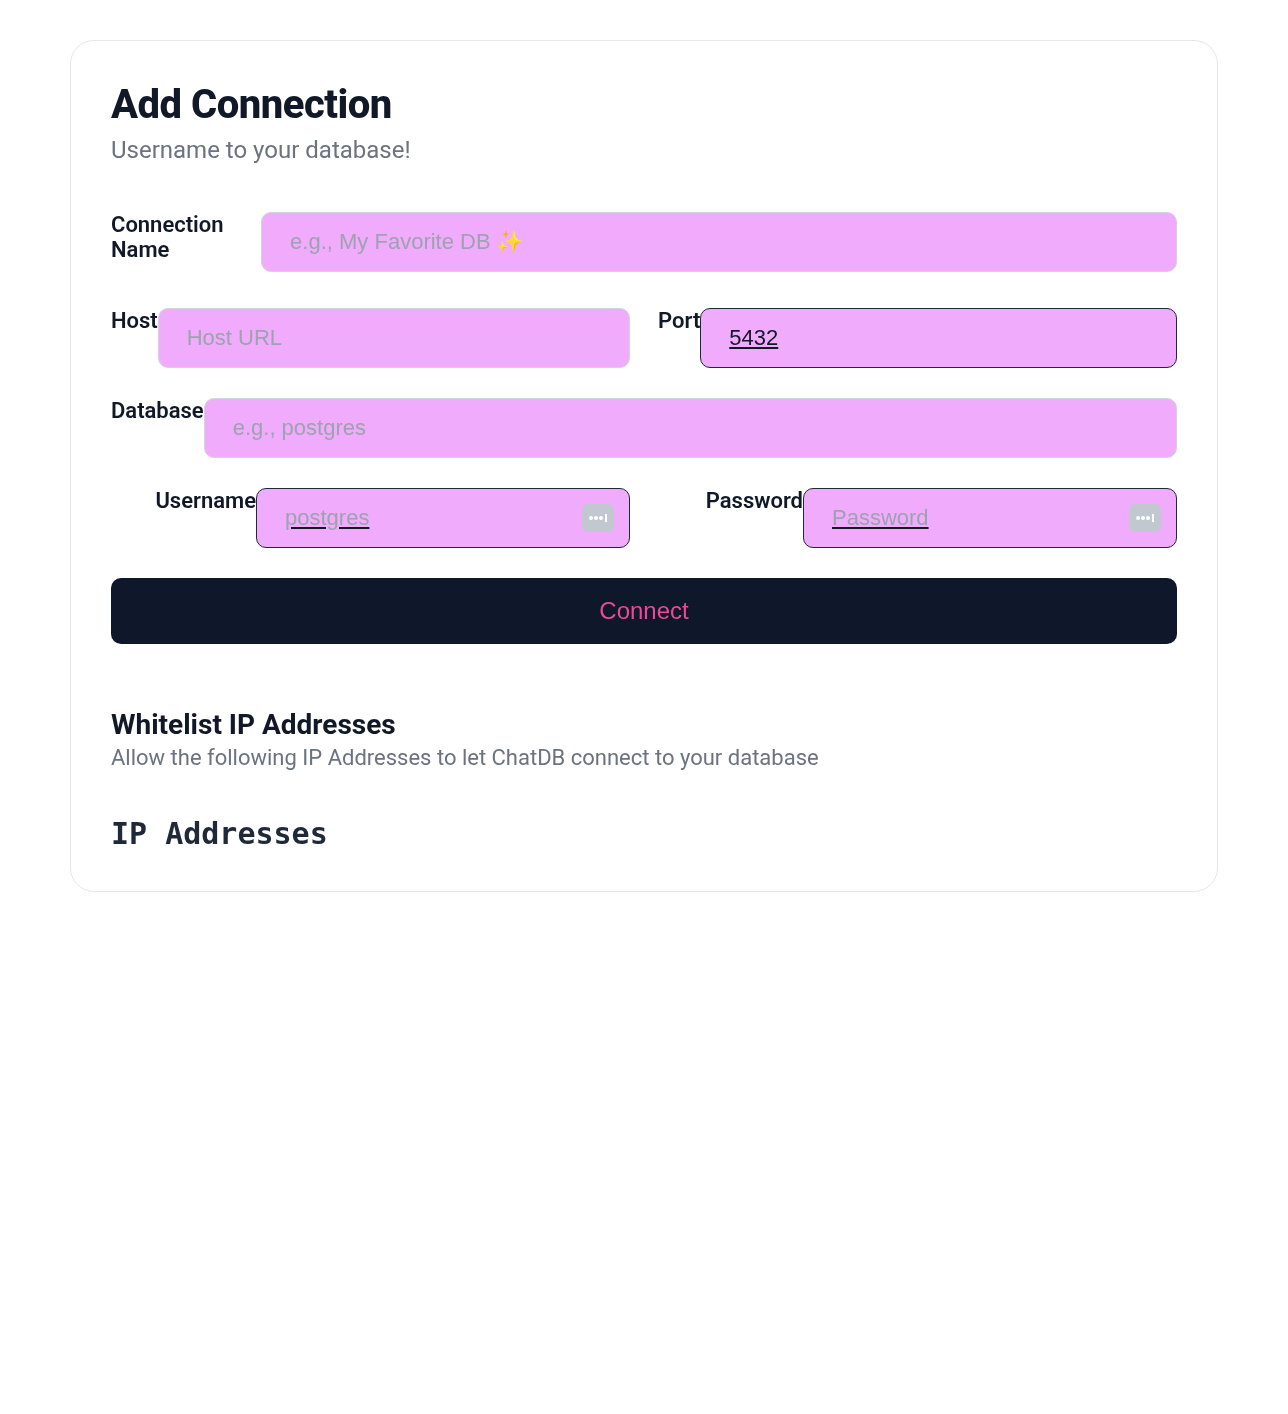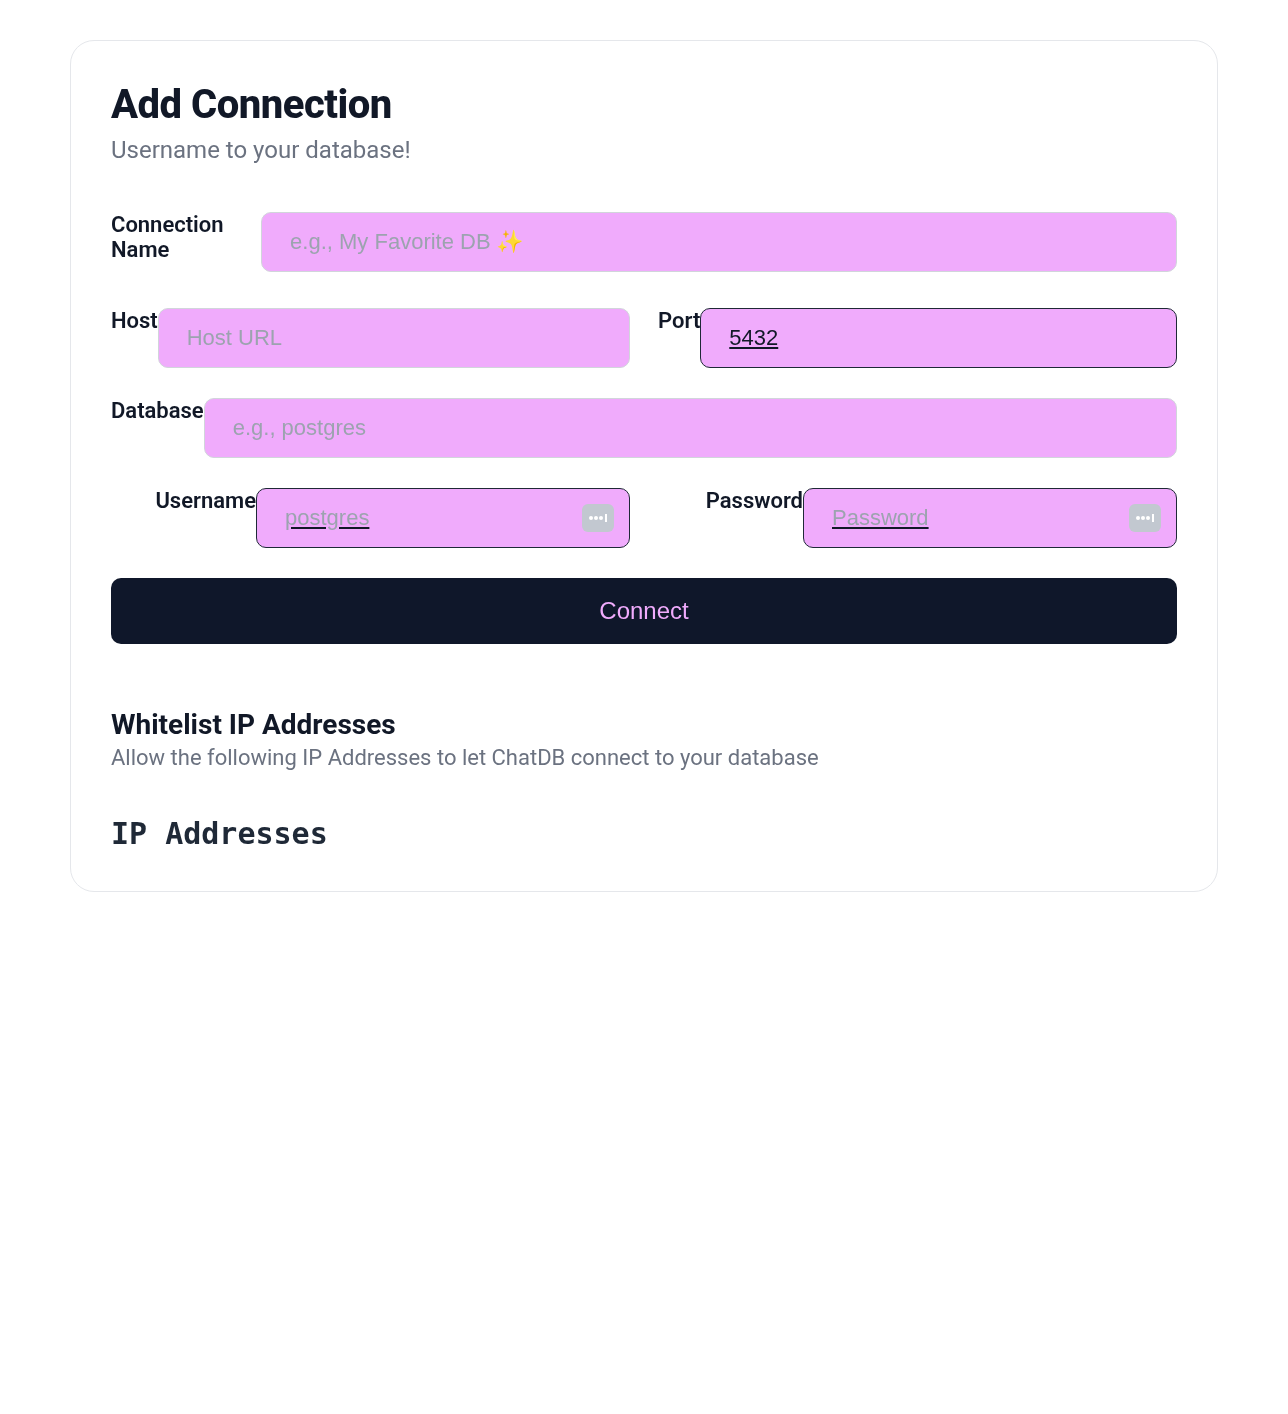--- a/index.html
+++ b/index.html
@@ -108,21 +108,21 @@
       height: 26px;
       border: 2px solid #111827;
       border-radius: 4px;
       background: #ffffff;
       cursor: pointer;
     }
     .connect-button {
       width: 100%;
       height: 66px;
       background: #0f172a;
-      color: #f0abfc;
+      color: #ec4899;
       font-size: 24px;
       font-weight: 500;
       border: none;
       border-radius: 10px;
       cursor: pointer;
     }
     .whitelist-section {
       margin-top: 64px;
     }
     .whitelist-title {

